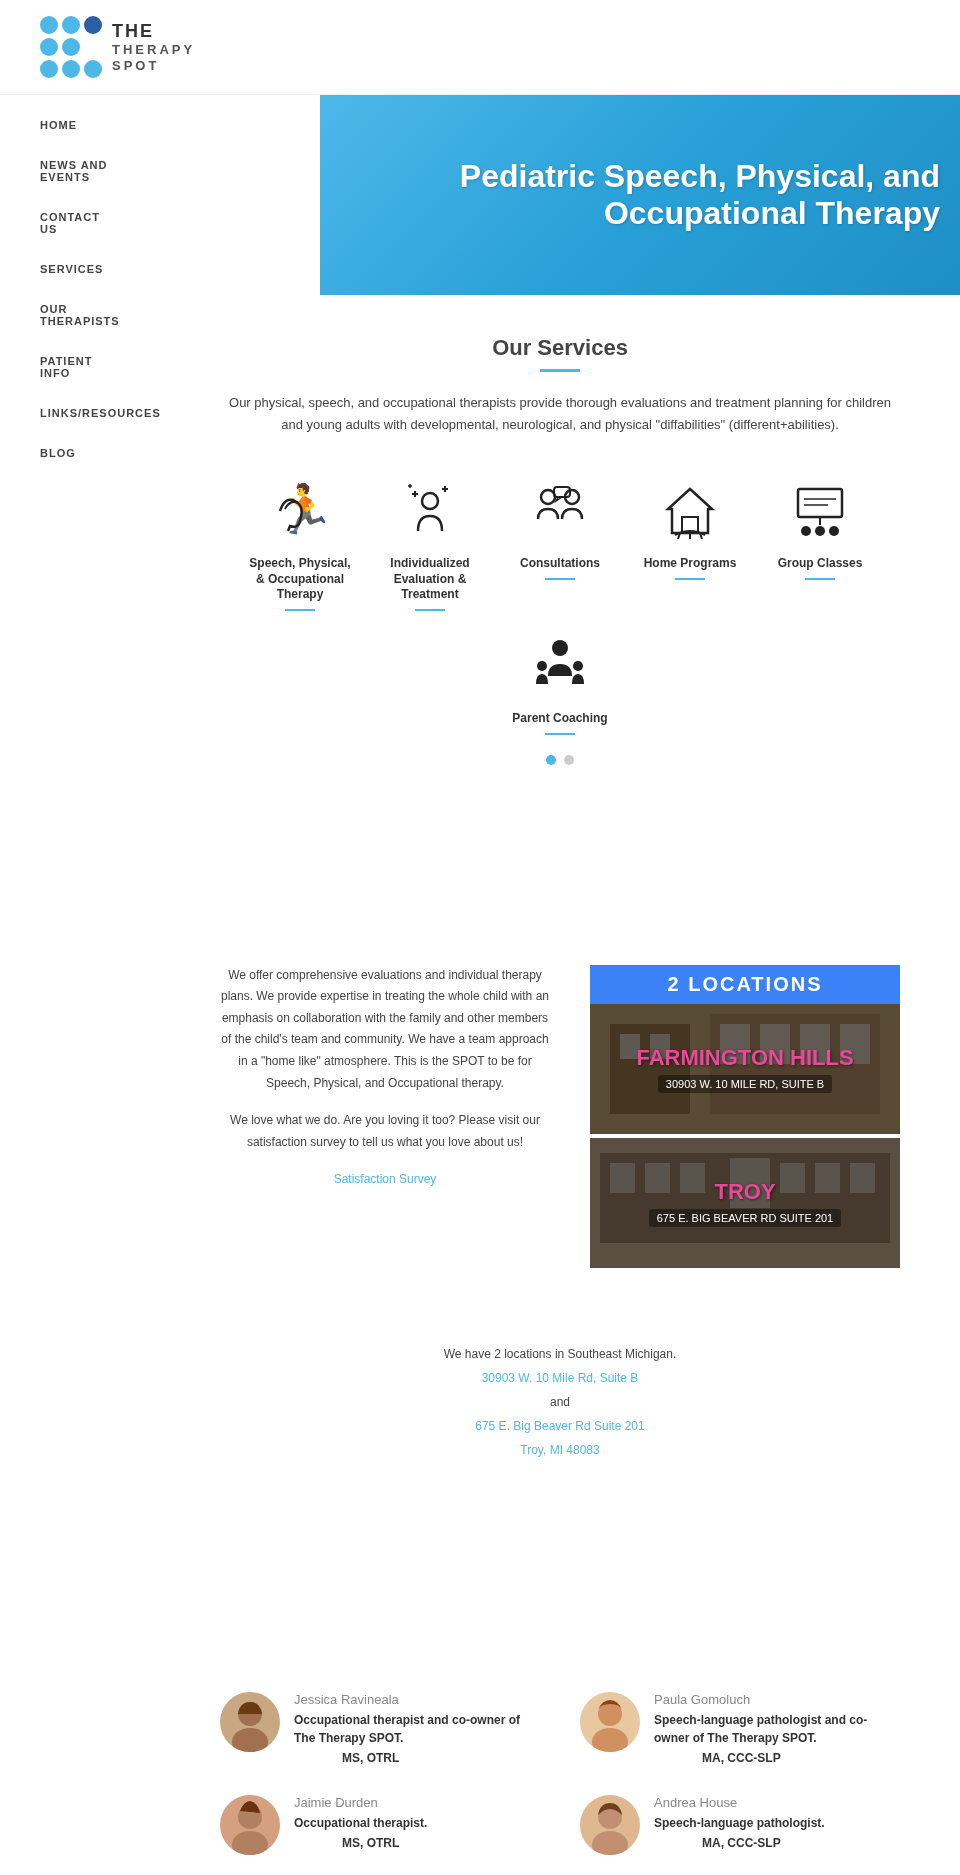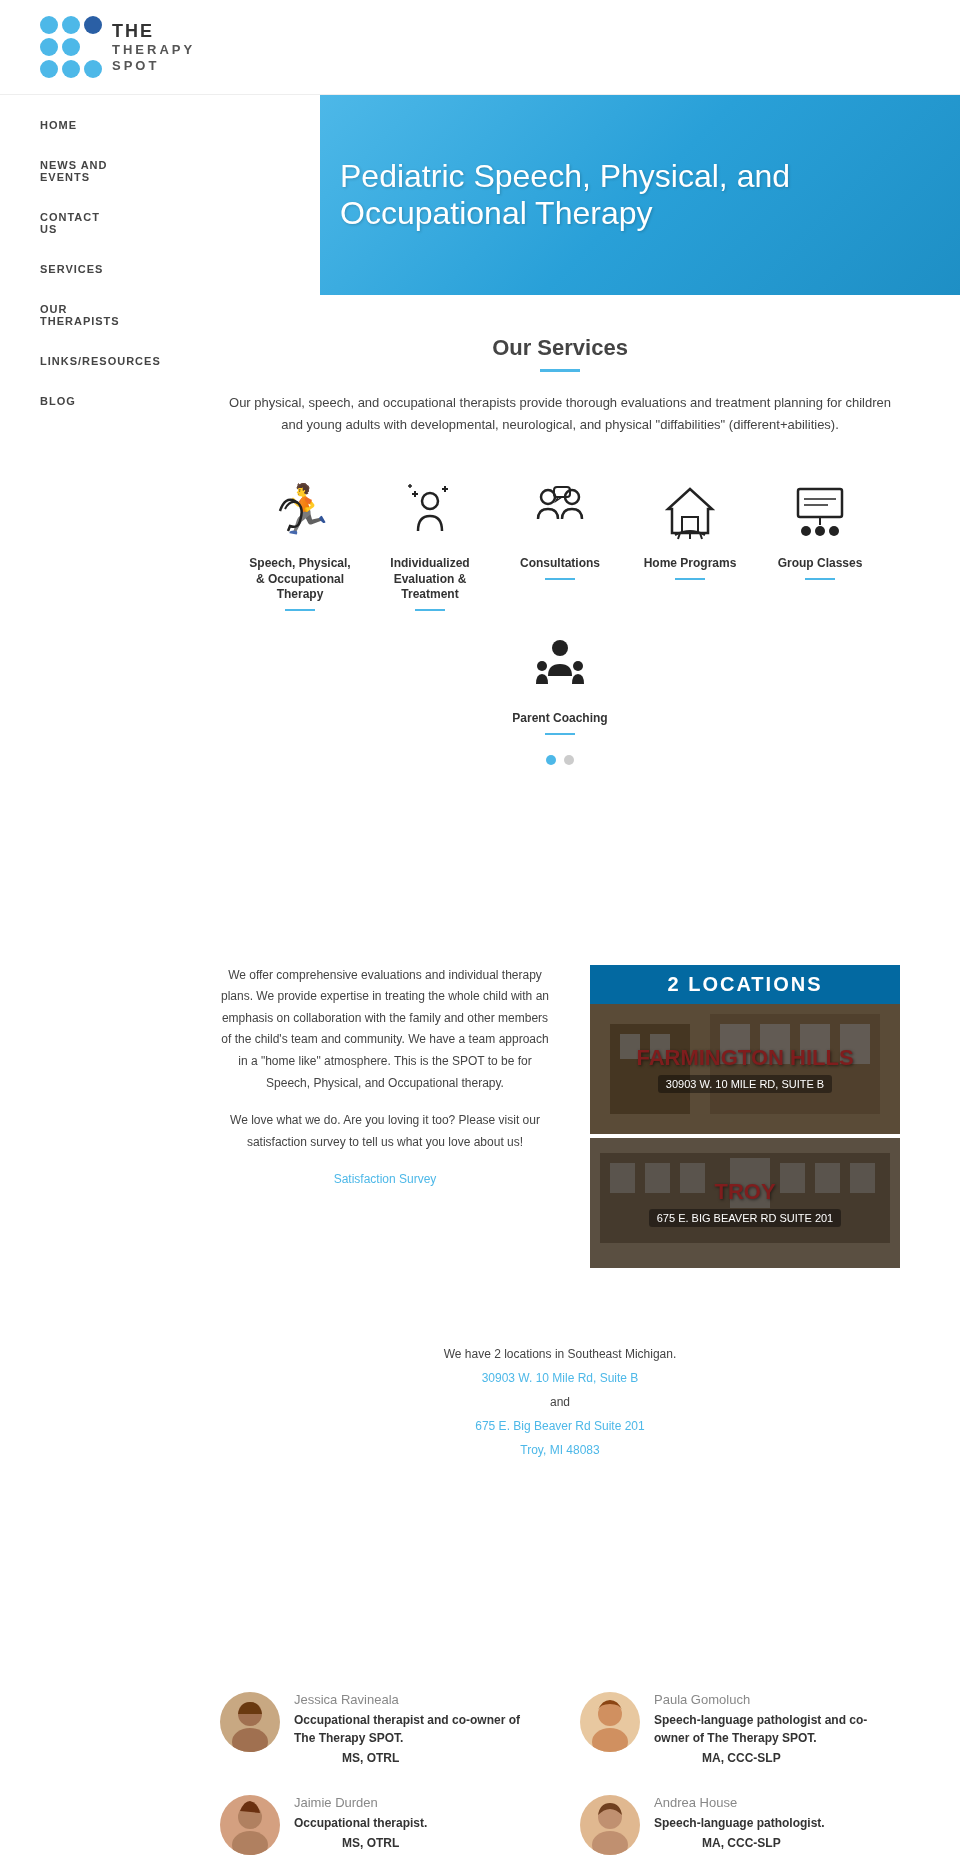--- a/index.html
+++ b/index.html
@@ -60,22 +60,22 @@
       background: linear-gradient(135deg, #4db8e8 0%, #29a0d8 50%, #1e8fc5 100%);
       min-height: 200px;
       display: flex;
       align-items: center;
       justify-content: center;
       margin-left: 160px;
     }
     .hero h1 {
       color: #fff;
       font-size: 32px;
-      font-weight: 400;
-      text-align: left;
+      font-weight: 700;
+      text-align: right;
       padding: 40px 20px;
       text-shadow: 1px 1px 3px rgba(0,0,0,0.2);
     }
 
     
     .page-layout {
       display: flex;
     }
     .main-content {
       flex: 1;
@@ -193,34 +193,34 @@
       top: 0; left: 0; right: 0; bottom: 0;
       display: flex;
       flex-direction: column;
       align-items: center;
       justify-content: center;
       background: rgba(0,0,0,0.35);
     }
     .location-title {
       font-size: 22px;
       font-weight: bold;
-      color: #7f1d1d;
+      color: #ec4899;
       text-shadow: 1px 1px 3px rgba(0,0,0,0.5);
     }
     .location-address {
       font-size: 11px;
       color: #fff;
       text-align: center;
       margin-top: 4px;
       background: rgba(0,0,0,0.4);
       padding: 3px 8px;
       border-radius: 3px;
     }
     .locations-header {
-      background: #0369a1;
+      background: #3b82f6;
       color: #fff;
       text-align: center;
       font-size: 20px;
       font-weight: bold;
       padding: 8px;
       letter-spacing: 2px;
     }
 
     
     .address-section {
@@ -310,20 +310,21 @@
 </div>
 
 <div class="page-layout">
 
   <nav class="nav-sidebar">
     <a href="#">HOME</a>
     <a href="#">NEWS AND EVENTS</a>
     <a href="#">CONTACT US</a>
     <a href="#">SERVICES</a>
     <a href="#">OUR THERAPISTS</a>
+    <a href="#">PATIENT INFO</a>
     <a href="#">LINKS/RESOURCES</a>
     <a href="#">BLOG</a>
   </nav>
 
   <div class="main-content">
 
     <div class="hero">
       <h1>Pediatric Speech, Physical, and Occupational Therapy</h1>
     </div>
 

